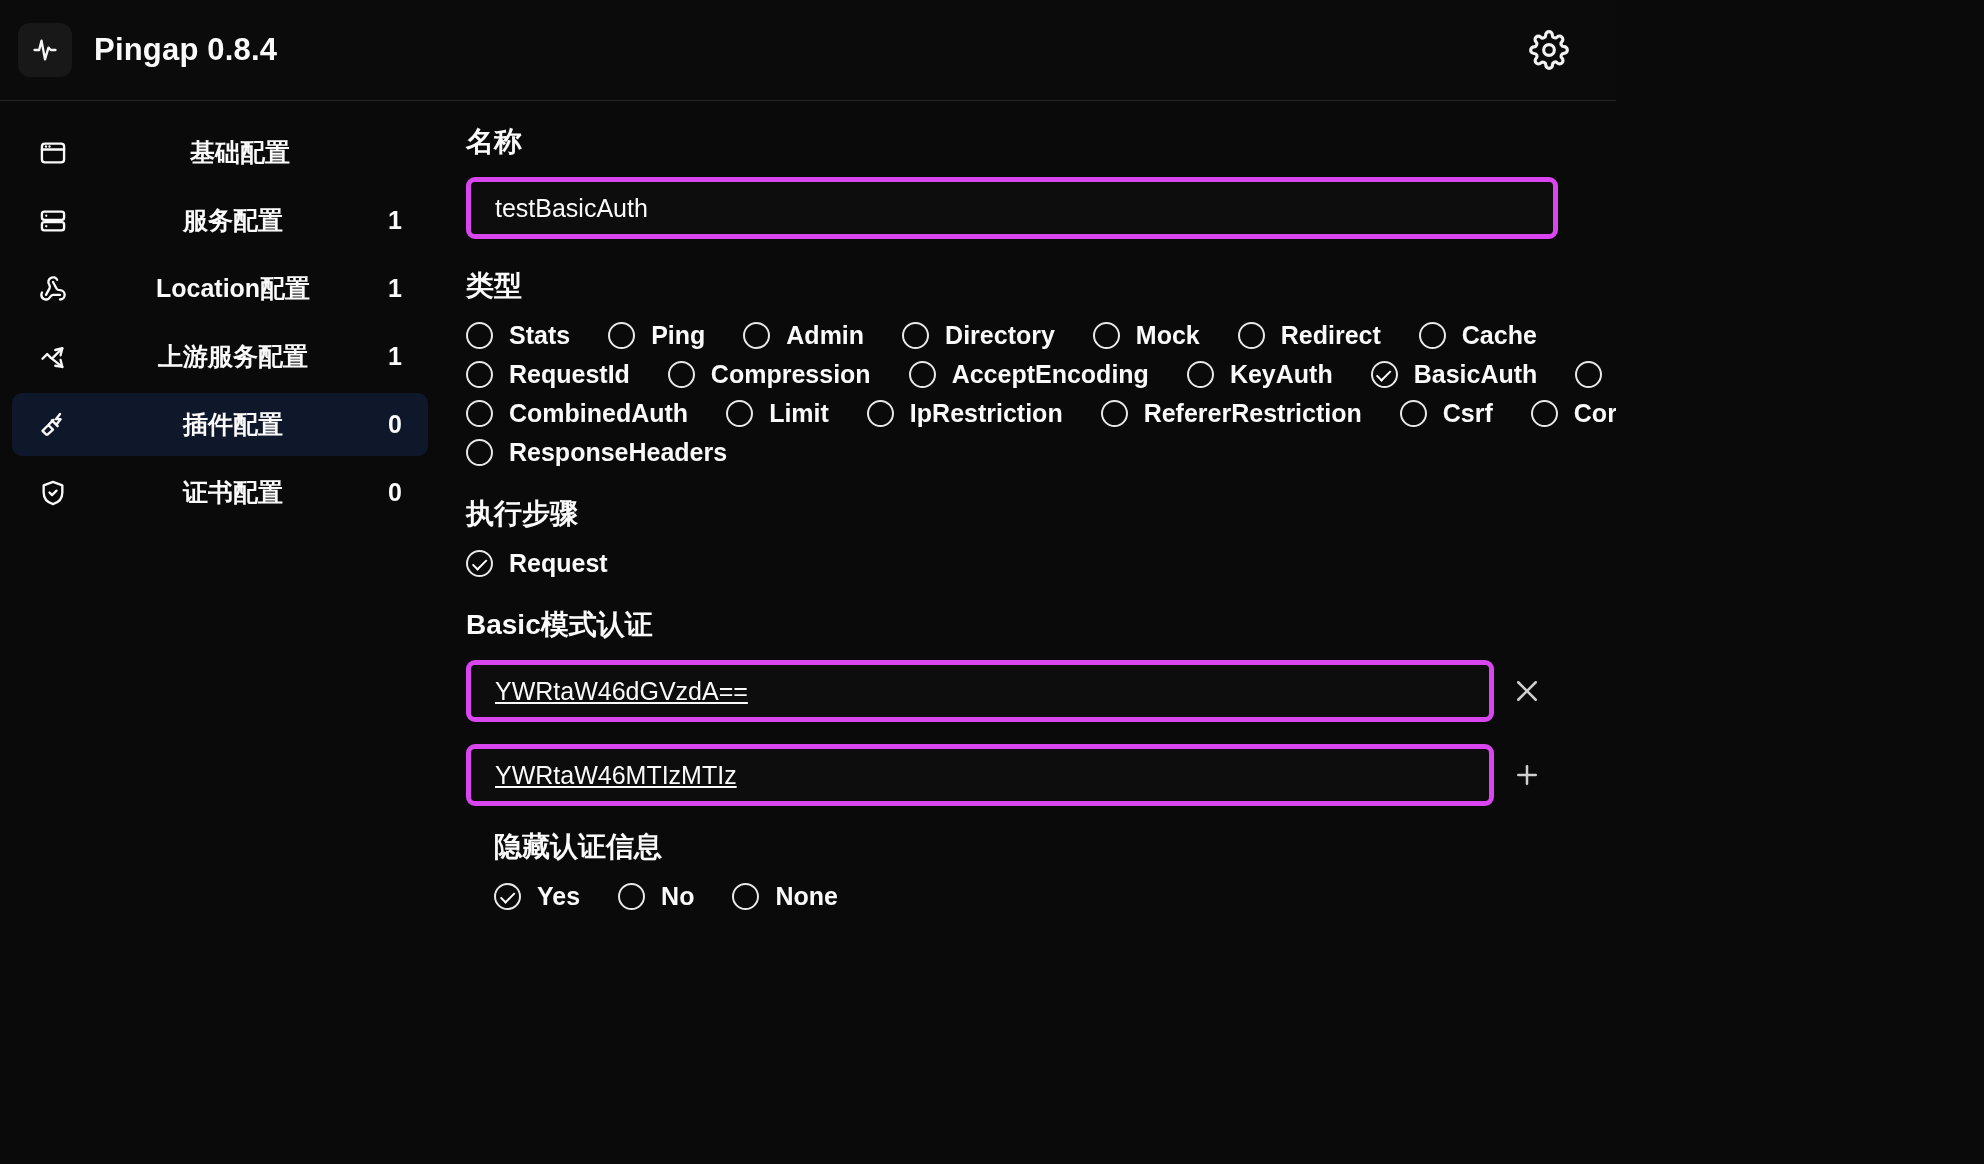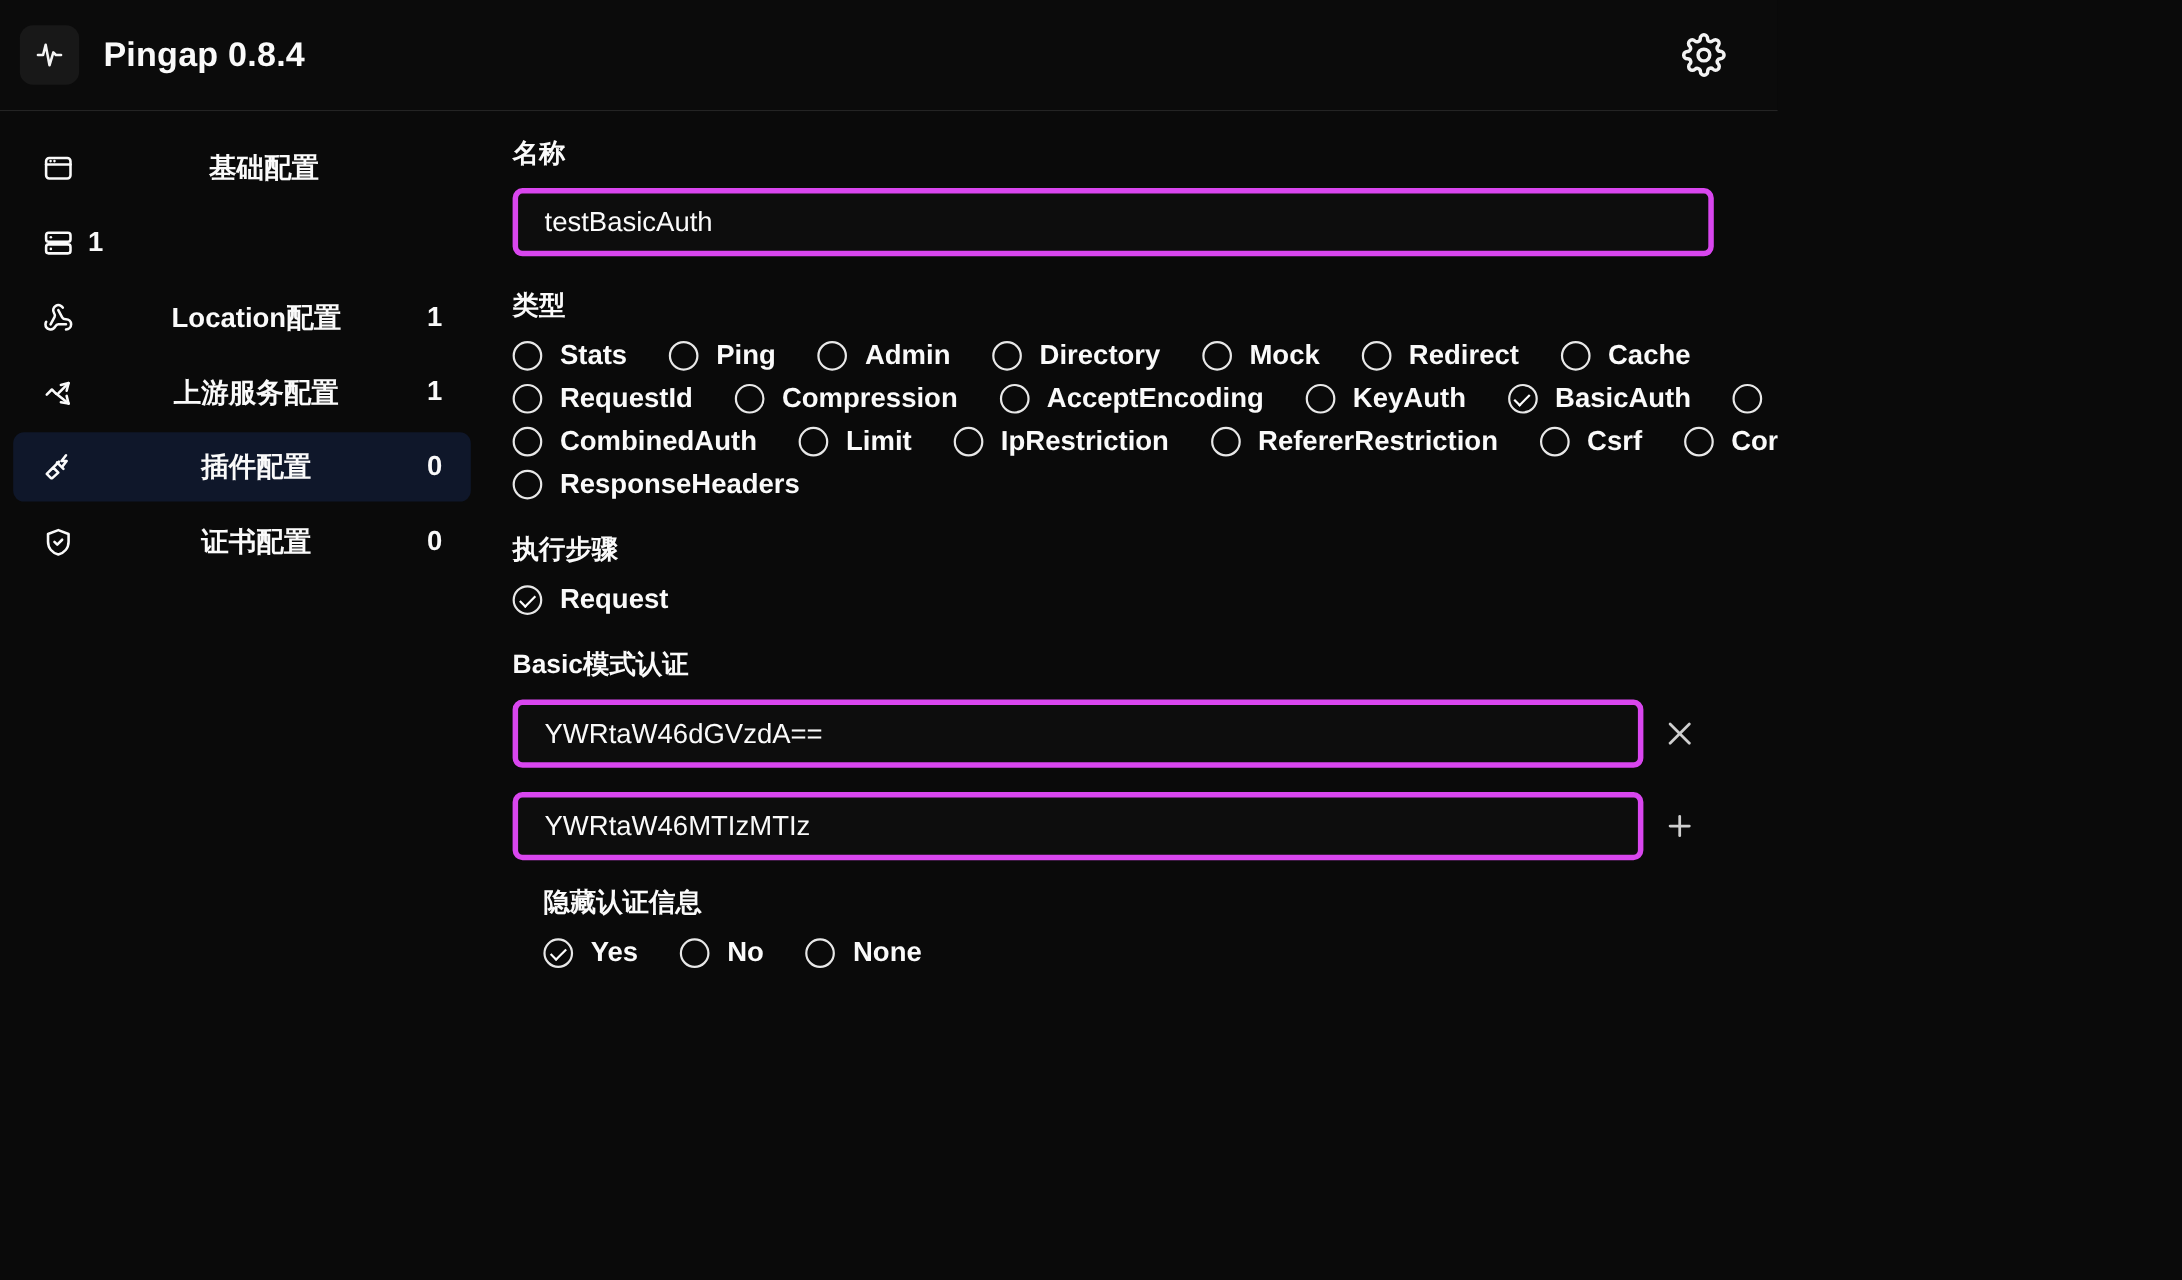--- a/index.html
+++ b/index.html
@@ -84,21 +84,21 @@
   }
 
   
   .main {
     flex: 1 1 auto;
     padding: 22px 58px 0 26px;
     min-width: 0;
     overflow: hidden;
   }
   .field-label {
-    font-size: 24px;
+    font-size: 28px;
     font-weight: bold;
     margin-bottom: 16px;
     white-space: nowrap;
   }
   .text-input {
     width: 100%;
     height: 62px;
     border: 5px solid #d946ef;
     border-radius: 9px;
     background: #0d0d0d;
@@ -141,20 +141,21 @@
     margin-left: 16px;
     font-size: 25px;
     font-weight: bold;
   }
 
   
   .auth-row {
     display: flex;
     align-items: center;
     margin-bottom: 22px;
+    text-decoration: underline;
   }
   .auth-row .text-input { flex: 1 1 auto; }
   .row-action {
     width: 62px; height: 62px;
     flex: 0 0 62px;
     display: flex; align-items: center; justify-content: center;
     cursor: pointer;
     margin-left: 2px;
   }
 
@@ -210,20 +211,21 @@
 
       <div class="nav-item">
         <span class="nav-icon">
           <svg width="28" height="28" viewBox="0 0 24 24" fill="none" stroke="#fafafa" stroke-width="2" stroke-linecap="round" stroke-linejoin="round">
             <rect x="2.5" y="4" width="19" height="7" rx="2"></rect>
             <rect x="2.5" y="13" width="19" height="7" rx="2"></rect>
             <path d="M6.2 7.5h.01"></path>
               <path d="M6.2 16.5h.01"></path>
           </svg>
         </span>
+        <span class="nav-label">服务配置</span>
         <span class="nav-badge">1</span>
       </div>
 
       <div class="nav-item">
         <span class="nav-icon">
           <svg width="28" height="28" viewBox="0 0 24 24" fill="none" stroke="#fafafa" stroke-width="2" stroke-linecap="round" stroke-linejoin="round">
             <path d="M18 16.98h-5.99c-1.1 0-1.95.94-2.48 1.9A4 4 0 0 1 2 17c.01-.7.2-1.4.57-2"></path>
             <path d="m6 17 3.13-5.78c.53-.97.1-2.18-.5-3.1a4 4 0 1 1 6.89-4.06"></path>
             <path d="m12 6 3.13 5.73C15.66 12.7 16.9 13 18 13a4 4 0 0 1 0 8"></path>
           </svg>

